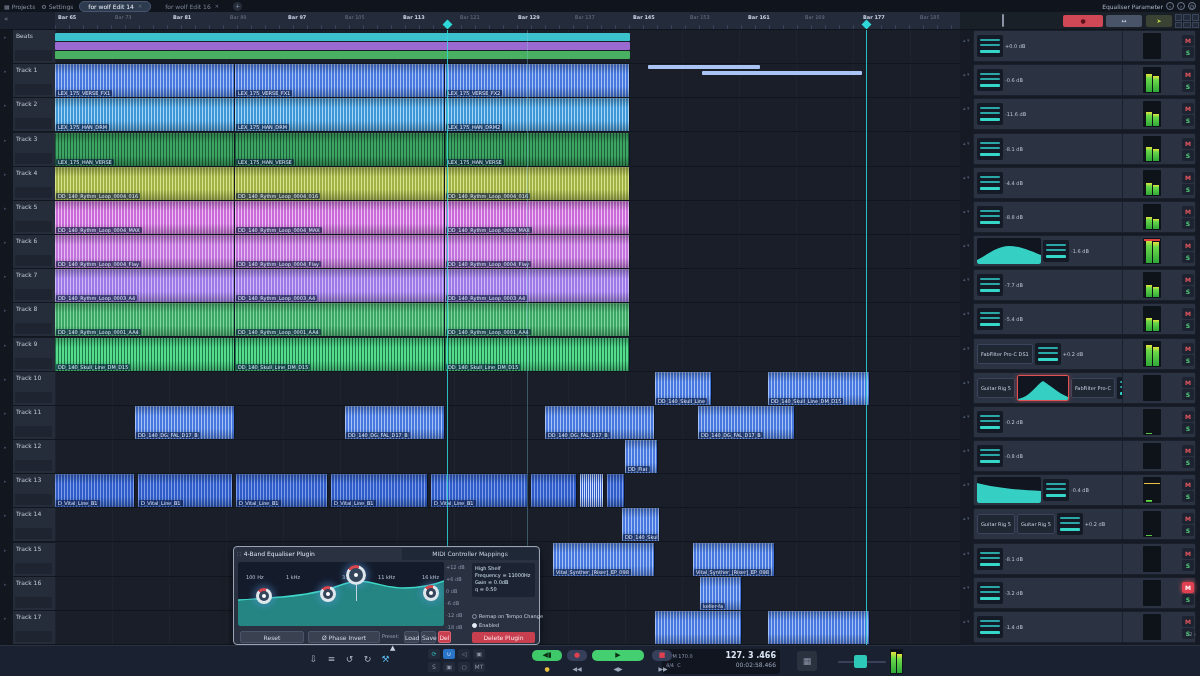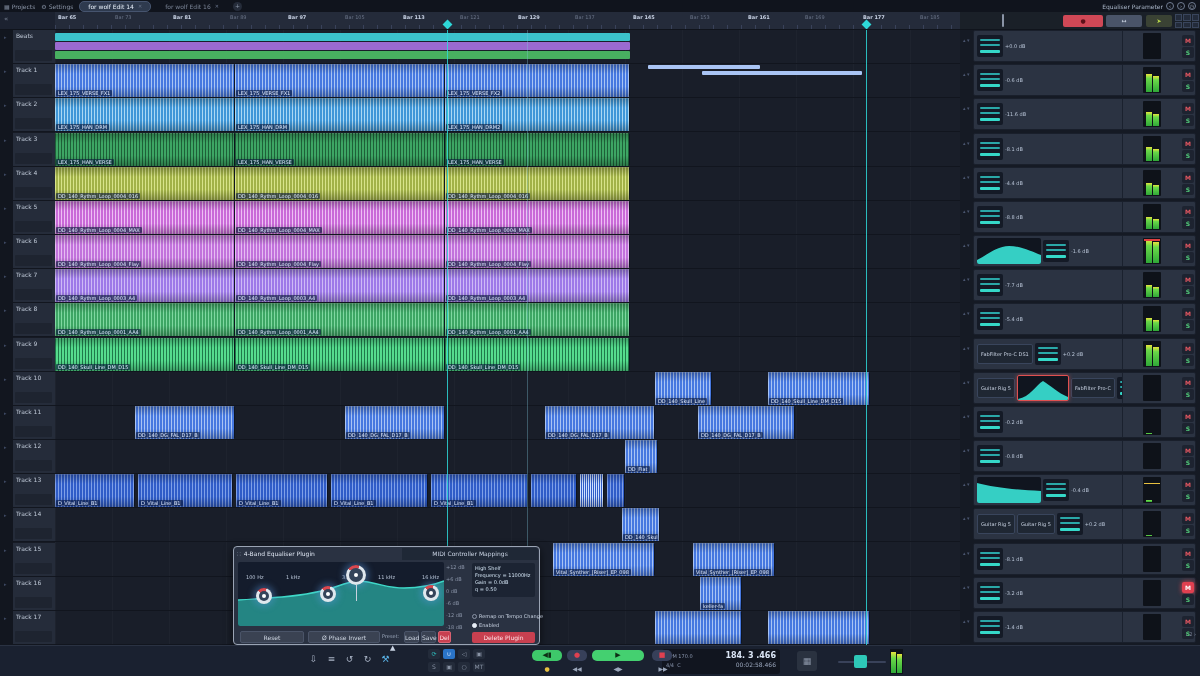--- a/index.html
+++ b/index.html
@@ -979,21 +979,21 @@
     <div class="plbtn" style="left:170px;width:15px">Load</div>
     <div class="plbtn" style="left:187px;width:15px">Save</div>
     <div class="plbtn" style="left:204px;width:13px;background:#c84050;border-color:#d86070;color:#ffe0e4">Del</div>
   </div>
 
   <div id="transport">
     <div id="caret">▲</div>
     <div id="bpmbox">
       <div id="bpm-row1">
         <span class="bpm-small"><span>BPM</span> <span>170.0</span></span>
-        <span id="bars">184. 3 .466</span>
+        <span id="bars">127. 3 .466</span>
       </div>
       <div id="bpm-row2">
         <span class="bpm-small"><span>4/4</span>&nbsp;&nbsp;<span>C</span></span>
         <span id="timecode">00:02:58.466</span>
       </div>
     </div>
     <div id="monbox">▦</div>
     <div id="mfader"></div>
     <div id="mthumb"></div>
     <div id="mmeter">

